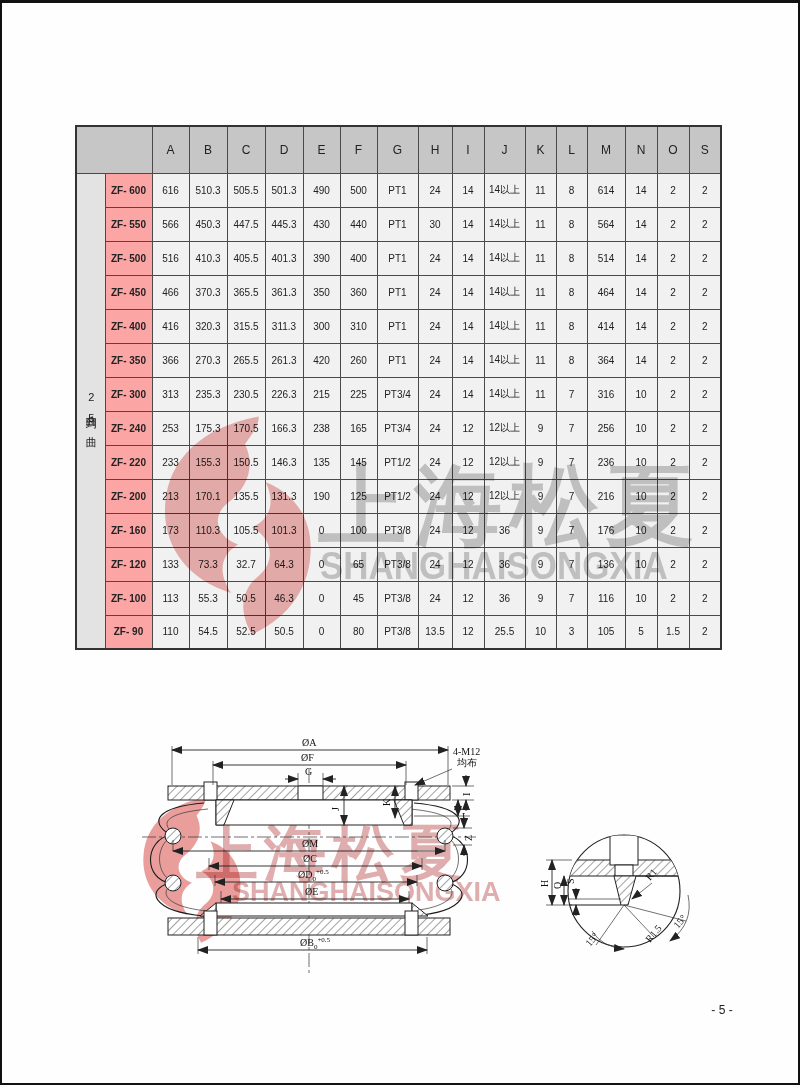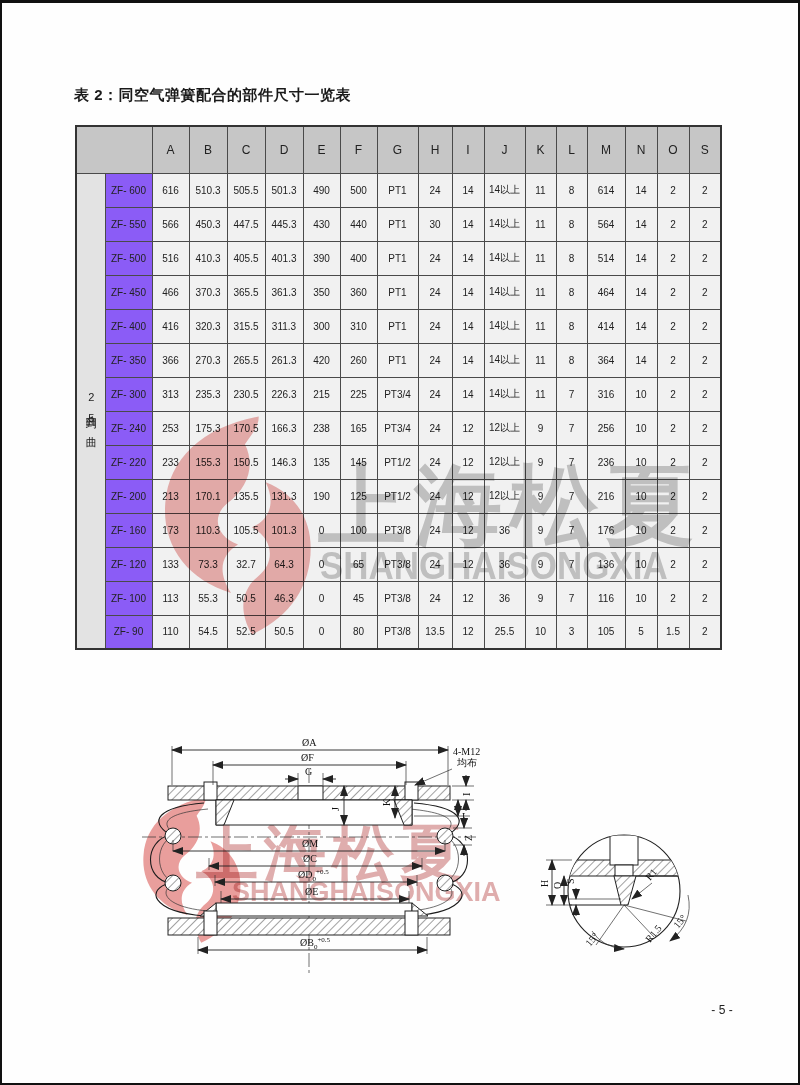--- a/index.html
+++ b/index.html
@@ -13,21 +13,21 @@
   #title { position:absolute; left:72px; top:83px; font-size:15px; font-weight:bold; letter-spacing:0.5px; }
   
   #dims-table { position:absolute; left:73px; top:122px; width:645px; border-collapse:collapse; table-layout:fixed; }
   #dims-table th, #dims-table td {
     border:1px solid #4a4a4a; text-align:center; vertical-align:middle;
     font-size:10px; color:#222; padding:0; overflow:hidden; white-space:nowrap;
   }
   #dims-table { border:2px solid #333; }
   #dims-table thead th { height:47px; background:#c6c6c6; font-size:12px; font-weight:normal; }
   #dims-table tbody td { height:34px; background:#f1f1f1; }
-  #dims-table td.model-cell { background:#8b5cf6; }
+  #dims-table td.model-cell { background:#fca5a5;font-weight:bold; }
   #dims-table td.group-cell {
     background:#e3e3e3; writing-mode:vertical-lr; text-orientation:upright;
     font-size:11px; letter-spacing:3px;
   }
   
   .wm { position:absolute; pointer-events:none; mix-blend-mode:multiply; }
   .wm-cn { font-weight:bold; font-family:Liberation Serif, serif; white-space:nowrap; }
   .wm-en { font-weight:bold; font-family:"Liberation Sans",sans-serif; white-space:nowrap; }
   #wm1-cn { left:316px; top:444px; font-size:88px; letter-spacing:8px; color:#9e9e9e; opacity:.55; }
   #wm1-en { left:318px; top:542px; font-size:38px; color:#9e9e9e; opacity:.55; transform:scaleX(.92); transform-origin:left; }
@@ -42,21 +42,20 @@
   .ext { stroke:#333; stroke-width:0.7; fill:none; }
   .body-line { stroke:#1c1c1c; stroke-width:1.1; fill:none; }
   
   #page-num { position:absolute; left:690px; top:1000px; width:60px; text-align:center; font-size:12px; color:#222; }
 </style>
 </head>
 <body>
 
 <div id="page">
 
-  <div id="title">表 2：同空气弹簧配合的部件尺寸一览表</div>
 
   <table id="dims-table">
     <colgroup>
       <col style="width:29px">
         <col style="width:47px">
       <col style="width:37px">
         <col style="width:38px">
         <col style="width:38px">
         <col style="width:38px">
       <col style="width:37px">

